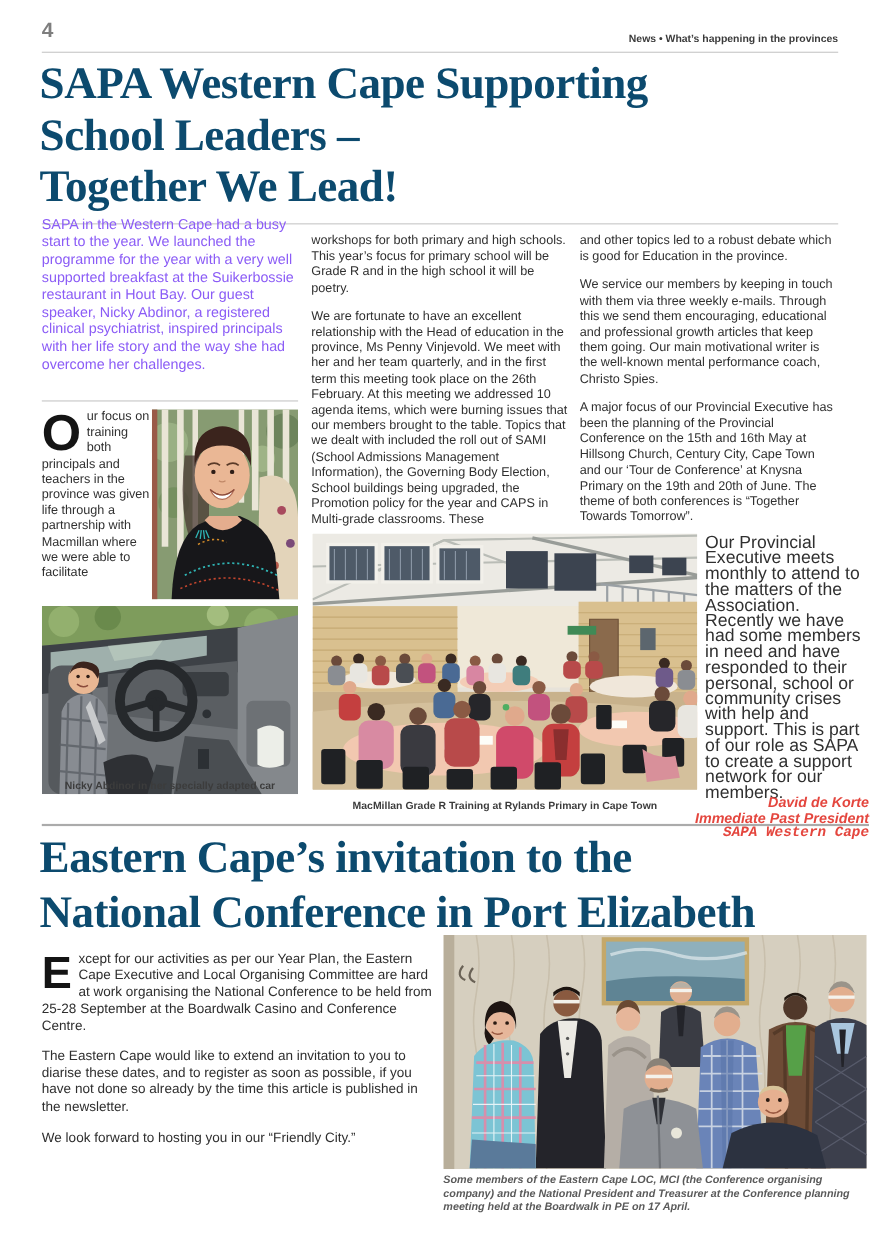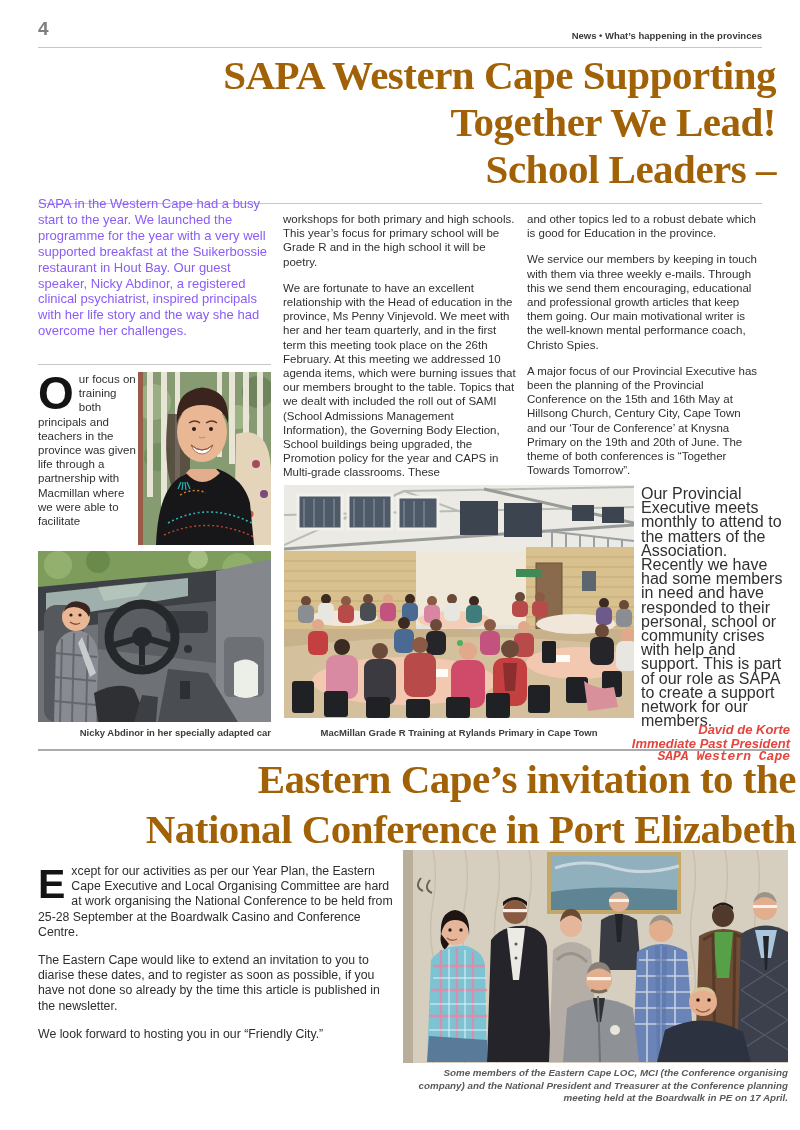--- a/index.html
+++ b/index.html
@@ -1,22 +1,22 @@
 <!DOCTYPE html>
 <html><head>
 <meta charset="utf-8">
 <style>
   html,body{margin:0;padding:0;background:#ffffff;}
   .page{position:relative;width:800px;height:1130px;background:#ffffff;overflow:hidden;
         font-family:"Liberation Sans",sans-serif;color:#333;}
   .rule{position:absolute;height:1px;background:#c6c6c6;}
   .pagenum{position:absolute;left:38px;top:18px;font-size:19px;font-weight:700;color:#7e7e7e;}
   .sectionhdr{position:absolute;right:38px;top:30px;font-size:9.5px;font-weight:700;color:#3a3a3a;margin-left:20px;}
-  .headline{position:absolute;font-family:"Liberation Serif",serif;font-weight:700;color:#a16207;
-            letter-spacing:-0.5px;text-align:right;}
+  .headline{position:absolute;font-family:"Liberation Serif",serif;font-weight:700;color:#0c4a6e;
+            letter-spacing:-0.5px;}
   .headline span{display:block;}
   .h1a{left:36px;top:52px;font-size:41px;line-height:47px;width:740px;}
   .h1b{left:36px;top:754px;font-size:41px;line-height:50px;width:760px;}
   .standfirst{position:absolute;left:38px;top:196px;width:233px;font-family:Liberation Sans, sans-serif;
               font-size:13px;line-height:15.9px;color:#8b5cf6;}
   .body{font-size:11.5px;line-height:14.2px;color:#303030;}
   .body p{margin:0 0 12px 0;}
   .col1drop{position:absolute;left:38px;top:372px;width:102px;}
   .col2{position:absolute;left:283px;top:212px;width:233px;height:274px;overflow:hidden;}
   .col3{position:absolute;left:527px;top:212px;width:236px;height:274px;overflow:hidden;}
@@ -24,36 +24,36 @@
   .dropcap.ecap{font-weight:800;font-size:41px;line-height:34px;padding:3px 6px 0 0;}
   .photo{position:absolute;overflow:hidden;}
   .photo svg{display:block;}
   .caption{position:absolute;font-size:9.5px;font-weight:700;color:#3c3c3c;text-align:center;}
   .sideblock{position:absolute;left:641px;top:487px;width:150px;font-size:16px;line-height:14.2px;color:#303030;}
   .byline{position:absolute;left:601px;top:723px;width:189px;text-align:right;
           font-style:italic;font-weight:700;font-size:13px;line-height:13.5px;}
   .divider{position:absolute;left:38px;top:749px;width:752px;height:2px;background:#ababab;}
   .a2body{position:absolute;left:38px;top:864px;width:358px;font-size:12.3px;line-height:15.2px;color:#2e2e2e;}
   .a2body p{margin:0 0 13px 0;}
-  .capitalic{position:absolute;left:403px;top:1067px;width:385px;text-align:right;
+  .capitalic{position:absolute;left:403px;top:1067px;width:385px;text-align:left;
              font-style:italic;font-weight:600;font-size:9.8px;line-height:12.5px;color:#5a5a5a;}
 </style>
 </head>
 <body>
 
 <div class="page">
 
   <div class="pagenum">4</div>
   <div class="sectionhdr">News • What’s happening in the provinces</div>
   <div class="rule" style="left:38px;top:47px;width:724px;"></div>
 
   <h1 class="headline h1a" style="margin:0;">
     <span>SAPA Western Cape Supporting</span>
+    <span>School Leaders –</span>
     <span>Together We Lead!</span>
-    <span>School Leaders –</span>
   </h1>
   <div class="rule" style="left:38px;top:203px;width:724px;"></div>
 
   <div class="standfirst">SAPA in the Western Cape had a busy start to the year. We launched the programme for the year with a very well supported breakfast at the Suikerbossie restaurant in Hout Bay. Our guest speaker, Nicky Abdinor, a registered clinical psychiatrist, inspired principals with her life story and the way she had overcome her challenges.</div>
   <div class="rule" style="left:38px;top:364px;width:233px;"></div>
 
   <div class="col1drop body">
     <span class="dropcap">O</span><span>ur focus on training both principals and teachers in the province was given life through a partnership with Macmillan where we were able to facilitate</span>
   </div>
 
@@ -132,21 +132,21 @@
       <path d="M44 86 L58 122 L52 126 L40 92 Z" fill="#c8cacc"></path>
       <circle cx="38" cy="66" r="14" fill="#e9b793"></circle>
       <path d="M25 62 Q30 46 46 52 Q55 56 51 66 Q46 56 36 56 Q28 56 25 62 Z" fill="#3b241d"></path>
       <circle cx="33" cy="64" r="1.6" fill="#2e1d16"></circle>
         <circle cx="42" cy="64" r="1.6" fill="#2e1d16"></circle>
       <path d="M32 71 q5 4 10 1" stroke="#8a4a3a" stroke-width="1.4" fill="none"></path>
       <path d="M56 142 Q80 130 96 138 L110 171 L60 171 Z" fill="#2e3034"></path>
       <polygon points="96,171 104,144 120,146 118,171" fill="#3c4044"></polygon>
     </svg>
   </div>
-  <div class="caption" style="left:38px;top:727px;width:233px;text-align:right;">Nicky Abdinor in her specially adapted car</div>
+  <div class="caption" style="left:38px;top:709px;width:233px;">Nicky Abdinor in her specially adapted car</div>
 
   <div class="col2 body">
     <p>workshops for both primary and high schools. This year’s focus for primary school will be Grade R and in the high school it will be poetry.</p>
     <p>We are fortunate to have an excellent relationship with the Head of education in the province, Ms Penny Vinjevold. We meet with her and her team quarterly, and in the first term this meeting took place on the 26th February. At this meeting we addressed 10 agenda items, which were burning issues that our members brought to the table. Topics that we dealt with included the roll out of SAMI (School Admissions Management Information), the Governing Body Election, School buildings being upgraded, the Promotion policy for the year and CAPS in Multi-grade classrooms. These</p>
   </div>
   <div class="col3 body">
     <p>and other topics led to a robust debate which is good for Education in the province.</p>
     <p>We service our members by keeping in touch with them via three weekly e-mails. Through this we send them encouraging, educational and professional growth articles that keep them going. Our main motivational writer is the well-known mental performance coach, Christo Spies.</p>
     <p>A major focus of our Provincial Executive has been the planning of the Provincial Conference on the 15th and 16th May at Hillsong Church, Century City, Cape Town and our ‘Tour de Conference’ at Knysna Primary on the 19th and 20th of June. The theme of both conferences is “Together Towards Tomorrow”.</p>
   </div>

